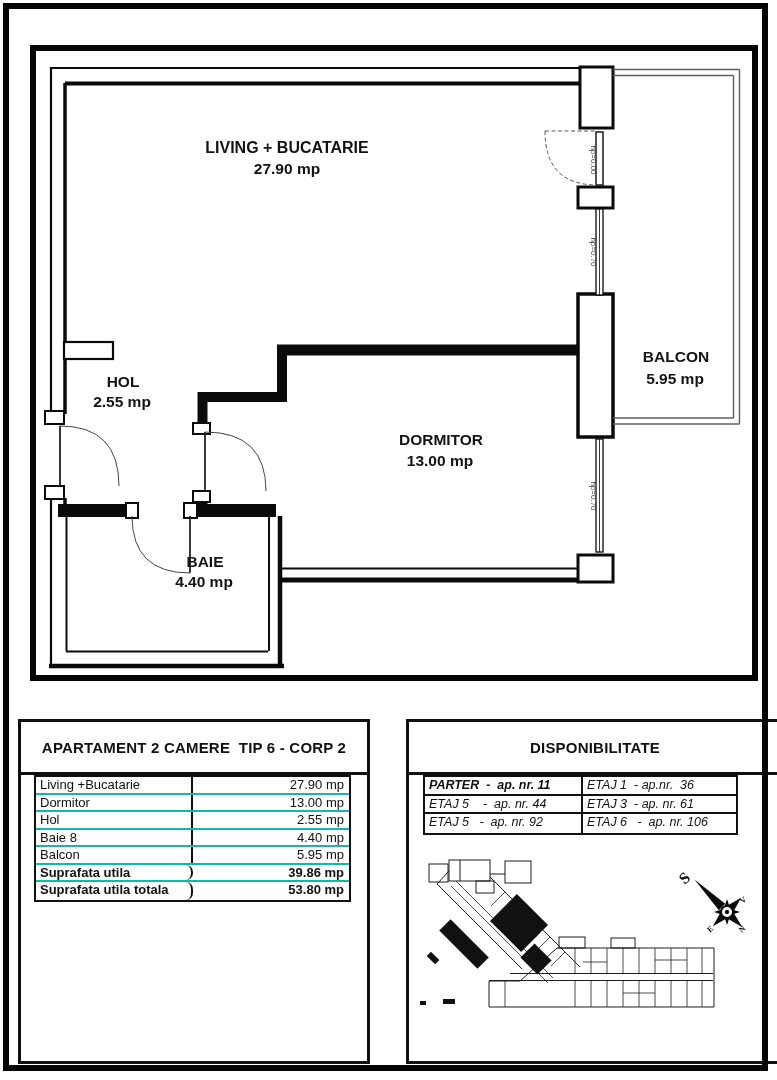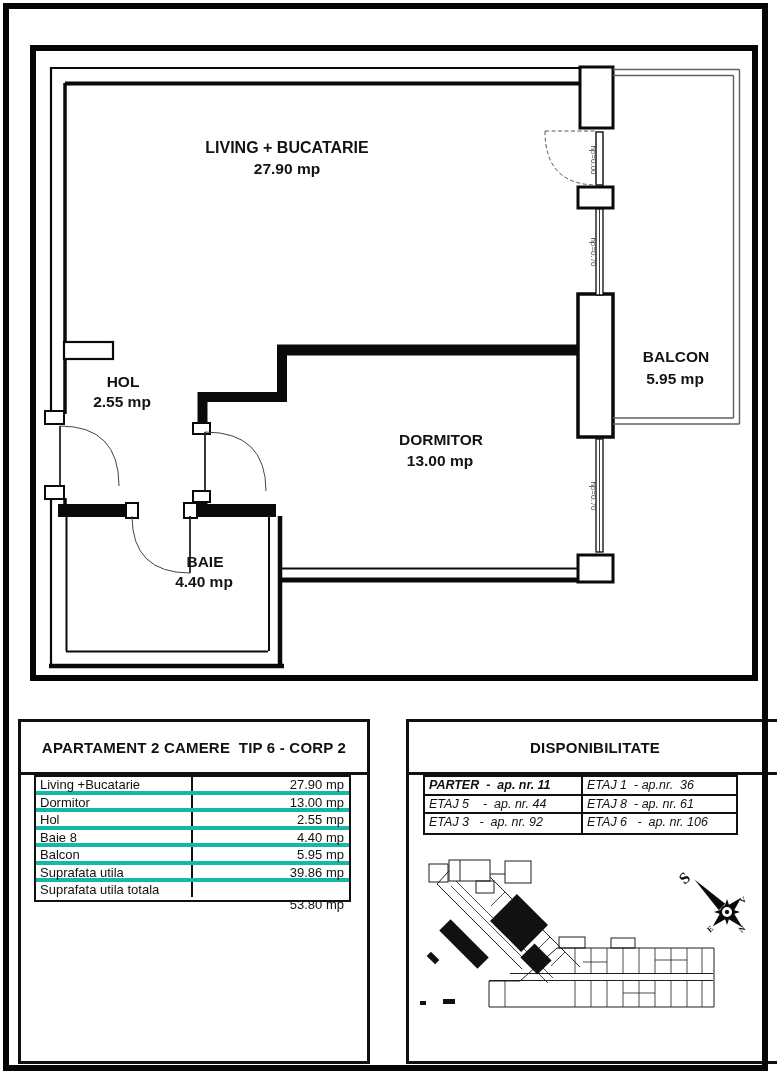--- a/index.html
+++ b/index.html
@@ -16,30 +16,30 @@
   .panel{position:absolute;border:3px solid #101010;box-sizing:border-box;background:transparent;}
   .panel-left{left:18px;top:719px;width:352px;height:345px;}
   .panel-right{left:406px;top:719px;width:378px;height:345px;}
   .panel-title{
     height:50px;border-bottom:3px solid #101010;display:flex;align-items:center;justify-content:center;
     font-weight:bold;font-size:15px;letter-spacing:.2px;white-space:pre;
   }
   .rows-table{
     position:absolute;left:13px;top:53px;width:317px;border:2px solid #101010;box-sizing:border-box;
   }
-  .rows-table .row{display:flex;border-bottom:4px solid #14b8a6;height:17.5px;box-sizing:border-box;}
-  .rows-table .row:last-child{border-bottom:none;flex-direction:column;}
+  .rows-table .row{display:flex;border-bottom:2px solid #14b8a6;height:17.5px;box-sizing:border-box;}
+  .rows-table .row:last-child{border-bottom:none;}
   .rows-table .cl{
     width:157px;border-right:2px solid #101010;box-sizing:border-box;
     font-size:13px;line-height:15px;padding-left:4px;white-space:pre;
   }
   .rows-table .cv{
     flex:1;font-size:13px;line-height:15px;text-align:right;padding-right:5px;white-space:pre;
   }
-  .rows-table .row.bold .cl,.rows-table .row.bold .cv{font-weight:normal;}
+  .rows-table .row.bold .cl,.rows-table .row.bold .cv{font-weight:bold;border-radius:7px;}
   .avail-table{
     position:absolute;left:14px;top:53px;width:315px;border:2px solid #101010;box-sizing:border-box;
   }
   .avail-table .row{display:flex;border-bottom:2px solid #101010;height:18.5px;box-sizing:border-box;font-style:italic;}
   .avail-table .row:last-child{border-bottom:none;}
   .avail-table .c{
     font-size:12.5px;line-height:16px;padding-left:4px;white-space:pre;box-sizing:border-box;
   }
   .avail-table .c1{width:158px;border-right:2px solid #101010;}
   .avail-table .c2{flex:1;}
@@ -288,22 +288,22 @@
 
 <div class="panel panel-right">
   <div class="panel-title">DISPONIBILITATE</div>
   <div class="avail-table">
     <div class="row">
       <div class="c c1 bold">PARTER  -  ap. nr. 11</div>
       <div class="c c2">ETAJ 1  - ap.nr.  36</div>
     </div>
     <div class="row">
       <div class="c c1">ETAJ 5    -  ap. nr. 44</div>
-      <div class="c c2">ETAJ 8  - ap. nr. 61</div>
-    </div>
-    <div class="row">
-      <div class="c c1">ETAJ 3   -  ap. nr. 92</div>
+      <div class="c c2">ETAJ 3  - ap. nr. 61</div>
+    </div>
+    <div class="row">
+      <div class="c c1">ETAJ 5   -  ap. nr. 92</div>
       <div class="c c2">ETAJ 6   -  ap. nr. 106</div>
     </div>
   </div>
 </div>
 
 <div class="page-border"></div>
 
 </body></html>

